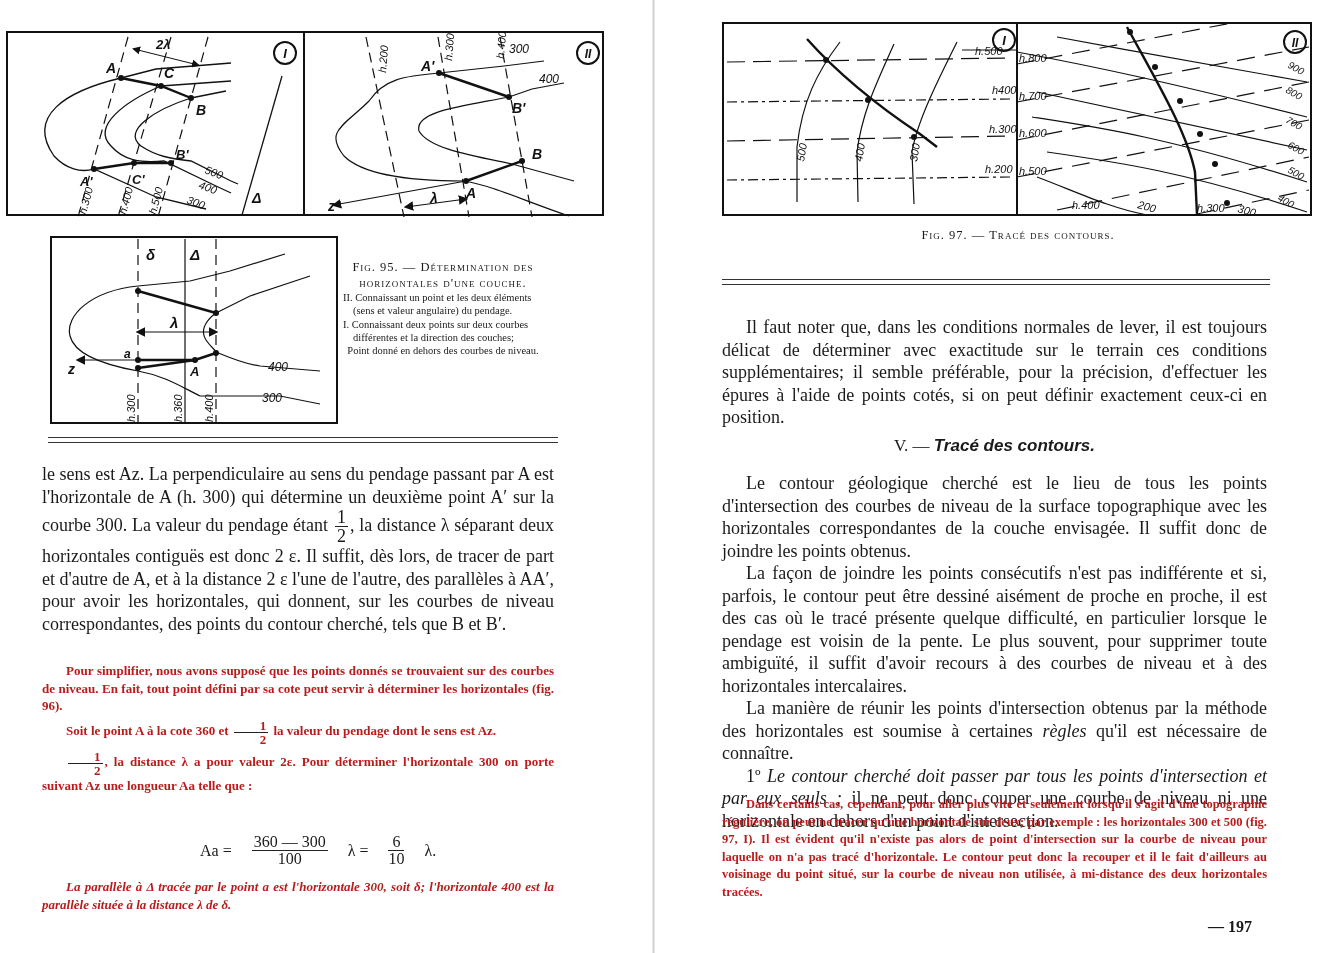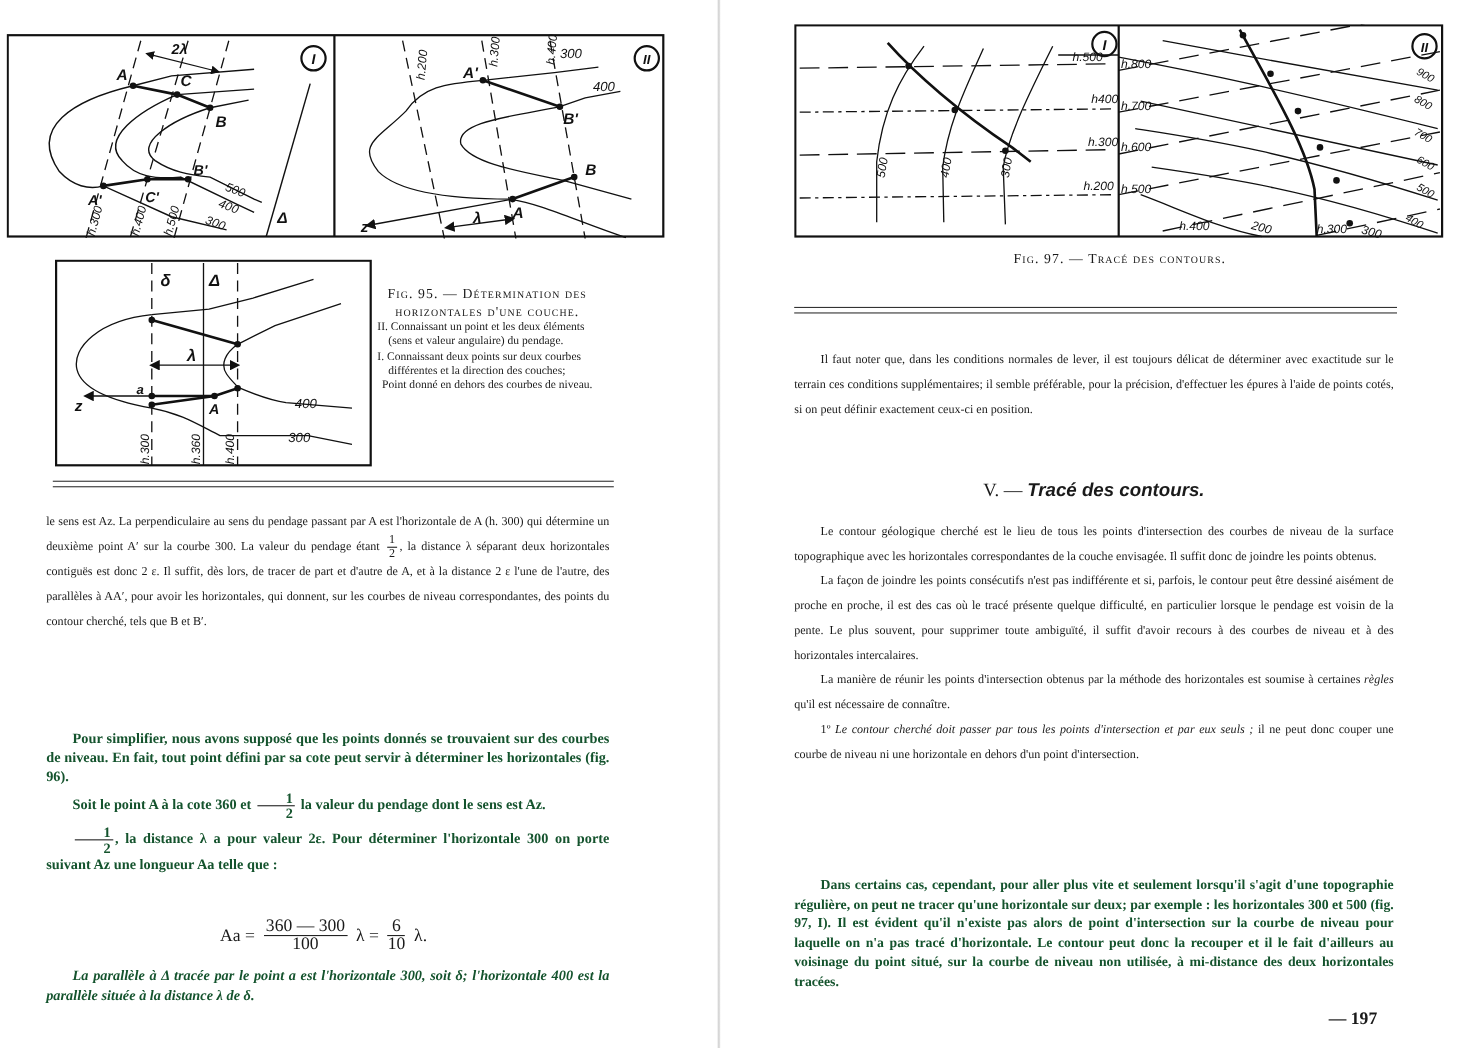--- a/index.html
+++ b/index.html
@@ -11,29 +11,29 @@
   .gutter { position:absolute; left:652px; top:0; width:3px; height:953px;
             background:linear-gradient(to right,#f4f4f4,#cfcfcf,#f4f4f4); }
   svg text { font-family:"Liberation Sans","DejaVu Sans",sans-serif; font-style:italic; fill:#111; }
   .fig { position:absolute; }
   .cap { position:absolute; text-align:center; line-height:1.25; }
   .sc { font-variant:small-caps; letter-spacing:1px; }
   .cap .t { font-size:12.5px; }
   .cap .s { font-size:10.5px; text-align:left; }
   .cap .s .ind { padding-left:10px; text-indent:-10px; display:block; }
   .rule2 { position:absolute; border-top:1.5px solid #333; border-bottom:1.5px solid #333; height:4px; }
-  .body { position:absolute; font-size:11px; line-height:22.5px; text-align:justify; }
-  .small { position:absolute; font-size:13px; line-height:17.5px; text-align:justify; font-weight:bold; color:#14532d; }
+  .body { position:absolute; font-size:18px; line-height:22.5px; text-align:justify; }
+  .small { position:absolute; font-size:13px; line-height:17.5px; text-align:justify; font-weight:bold; color:#b91c1c; }
   .p { margin:0; }
   .p.ind { text-indent:24px; }
   .frac { display:inline-flex; flex-direction:column; vertical-align:middle; text-align:center; line-height:1; margin:0 2px; }
   .frac span:first-child { border-bottom:1px solid #222; padding:0 2px; }
   .heading { position:absolute; font-size:17px; text-align:center; }
   .heading i { font-family:"Liberation Sans","DejaVu Sans",sans-serif; font-weight:bold; }
-  .eq { position:absolute; font-size:16px; display:flex; align-items:center; gap:6px; }
+  .eq { position:absolute; font-size:16px; display:flex; align-items:center; gap:18px; }
   .pageno { position:absolute; font-size:16px; font-weight:bold; }
 </style>
 </head>
 <body>
 
 <div class="gutter"></div>
 
 <div class="page left">
 
   <svg class="fig" style="left:6px;top:31px" width="600" height="186" viewBox="0 0 600 186">

